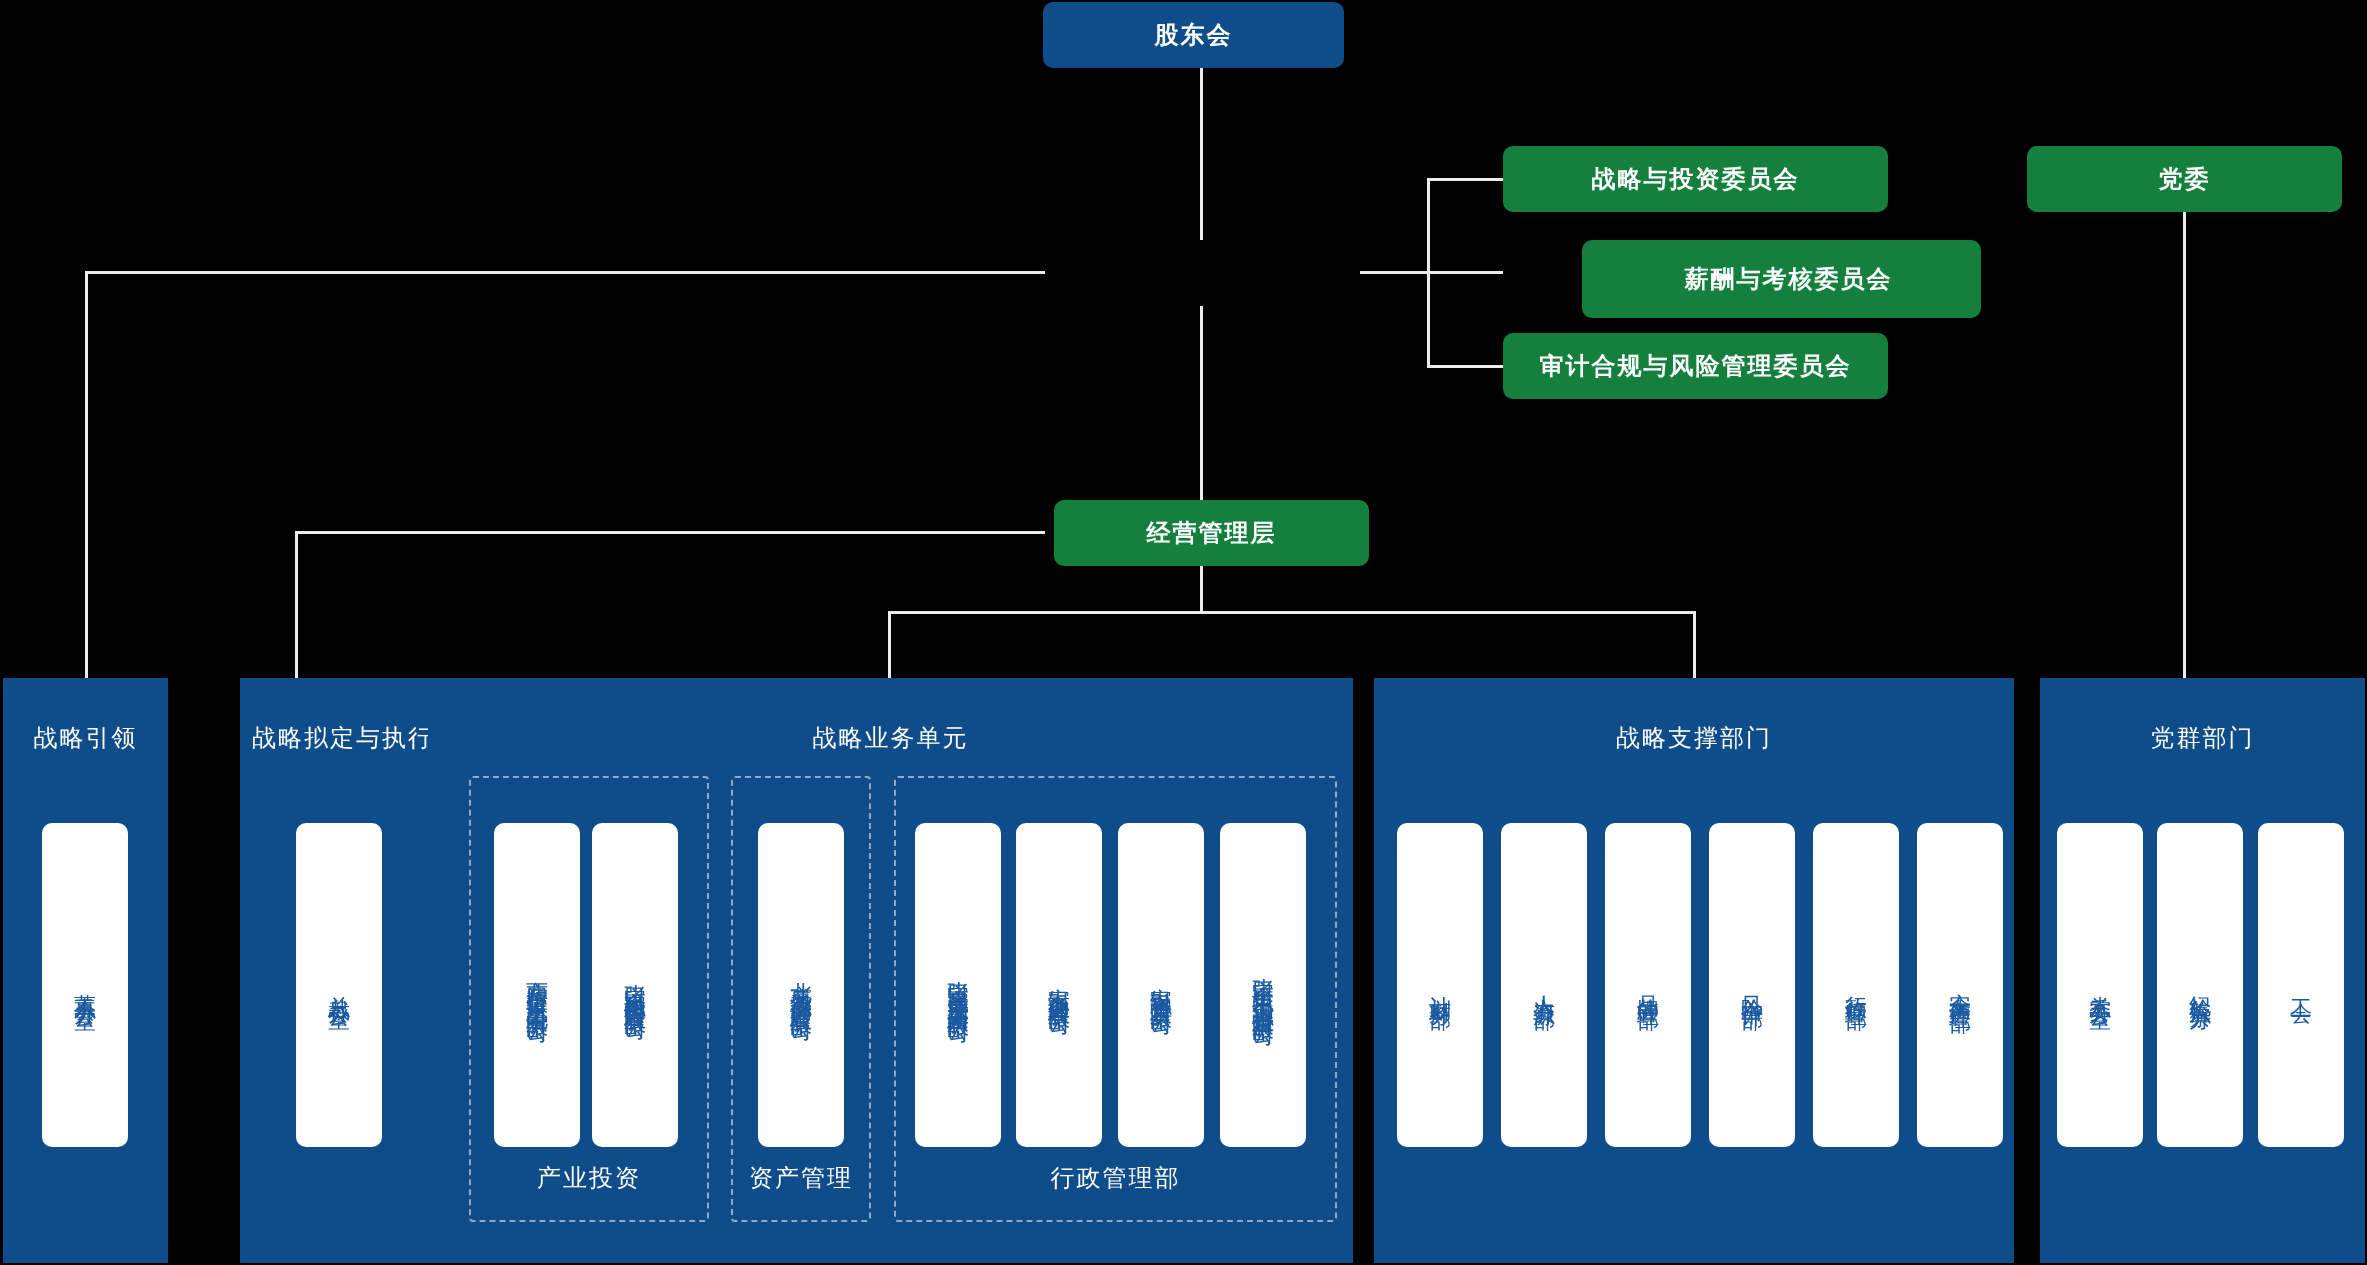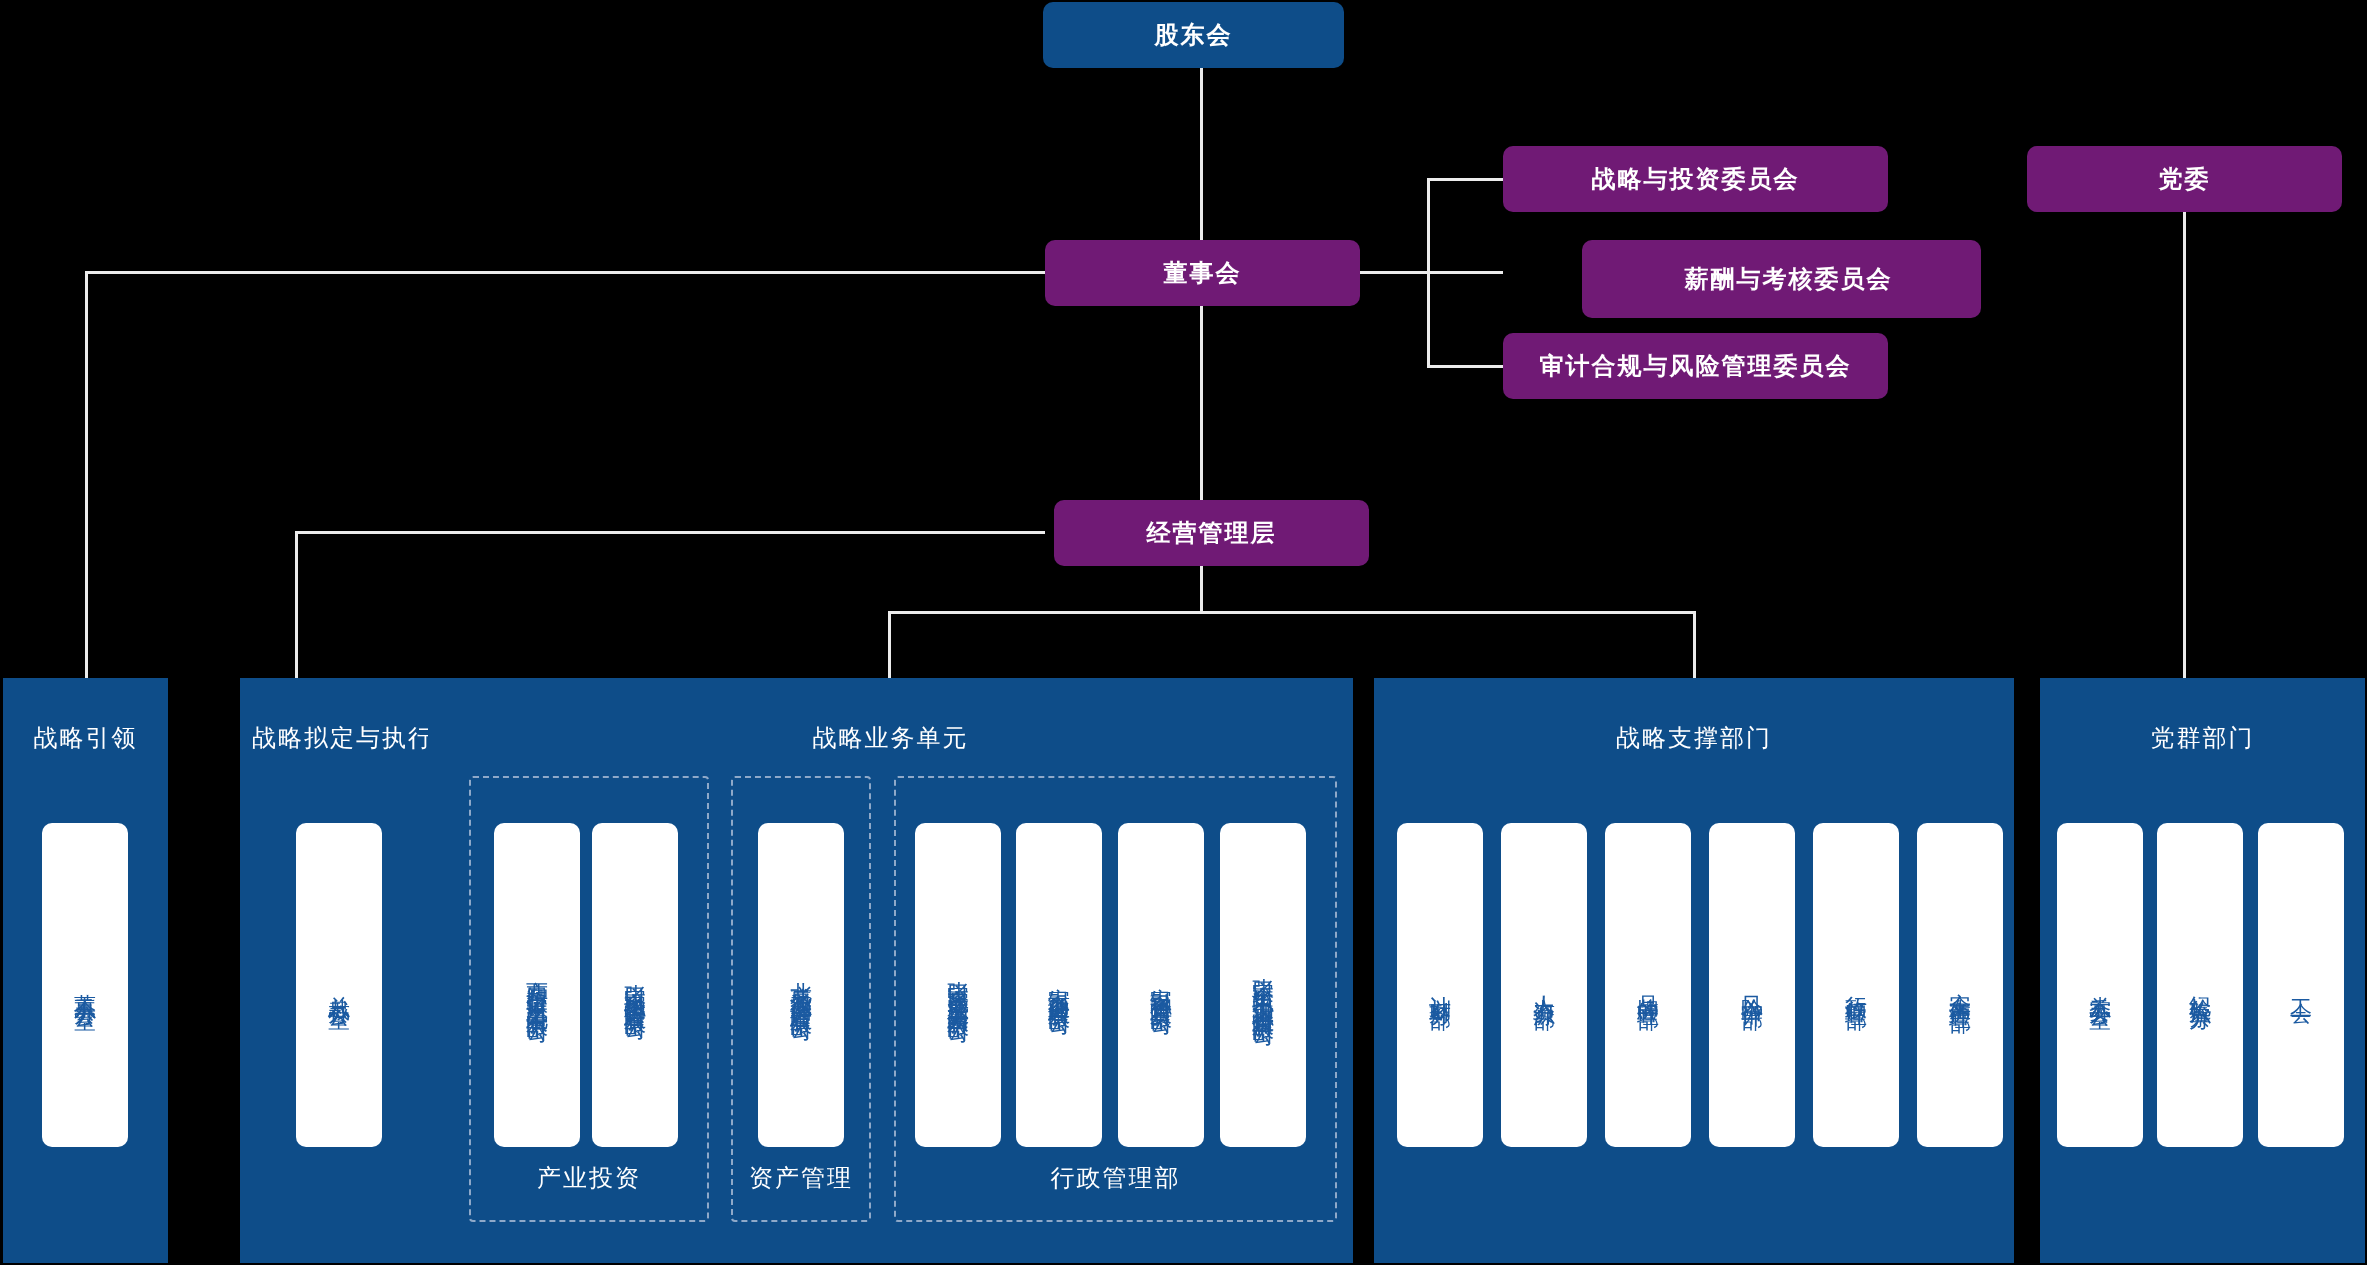--- a/index.html
+++ b/index.html
@@ -6,21 +6,21 @@
   .canvas{
     position:relative;width:2367px;height:1265px;background:#000;overflow:hidden;
     font-family:"Liberation Sans","DejaVu Sans",sans-serif;
   }
   .hline,.vline{position:absolute;background:#ececec;}
   .node{
     position:absolute;display:flex;align-items:center;justify-content:center;
     color:#ffffff;font-size:24px;font-weight:700;letter-spacing:2px;border-radius:10px;
   }
   .node.blue{background:#0e4d89;}
-  .node.gold{background:#701a75;}
+  .node.gold{background:#15803d;}
   .panel{position:absolute;top:678px;height:585px;background:#0e4d89;border-radius:0;}
   .panel-title{
     position:absolute;top:44px;left:0;width:100%;text-align:center;
     color:#ffffff;font-size:24px;font-weight:500;letter-spacing:2px;
   }
   .card{
     position:absolute;top:145px;width:86px;height:324px;background:#ffffff;border-radius:10px;
     display:flex;align-items:center;justify-content:center;
   }
   .card span{
@@ -51,23 +51,20 @@
   <div class="hline" style="left:295px;top:531px;width:750px;height:3px;"></div>
   <div class="vline" style="left:295px;top:531px;width:3px;height:147px;"></div>
   <div class="vline" style="left:1200px;top:566px;width:3px;height:48px;"></div>
   <div class="hline" style="left:888px;top:611px;width:808px;height:3px;"></div>
   <div class="vline" style="left:888px;top:611px;width:3px;height:67px;"></div>
   <div class="vline" style="left:1693px;top:611px;width:3px;height:67px;"></div>
   <div class="vline" style="left:2183px;top:212px;width:3px;height:466px;"></div>
 
   <div class="node blue" style="left:1043px;top:2px;width:301px;height:66px;">
     <span>股东会</span>
-  </div>
-  <div class="node gold" style="left:1045px;top:240px;width:315px;height:66px;">
-    <span>董事会</span>
   </div>
   <div class="node gold" style="left:1045px;top:500px;width:315px;height:66px;margin-left:9px;">
     <span>经营管理层</span>
   </div>
   <div class="node gold" style="left:1503px;top:146px;width:385px;height:66px;">
     <span>战略与投资委员会</span>
   </div>
   <div class="node gold" style="left:1582px;top:240px;width:385px;height:78px;padding-left:14px;">
     <span>薪酬与考核委员会</span>
   </div>

